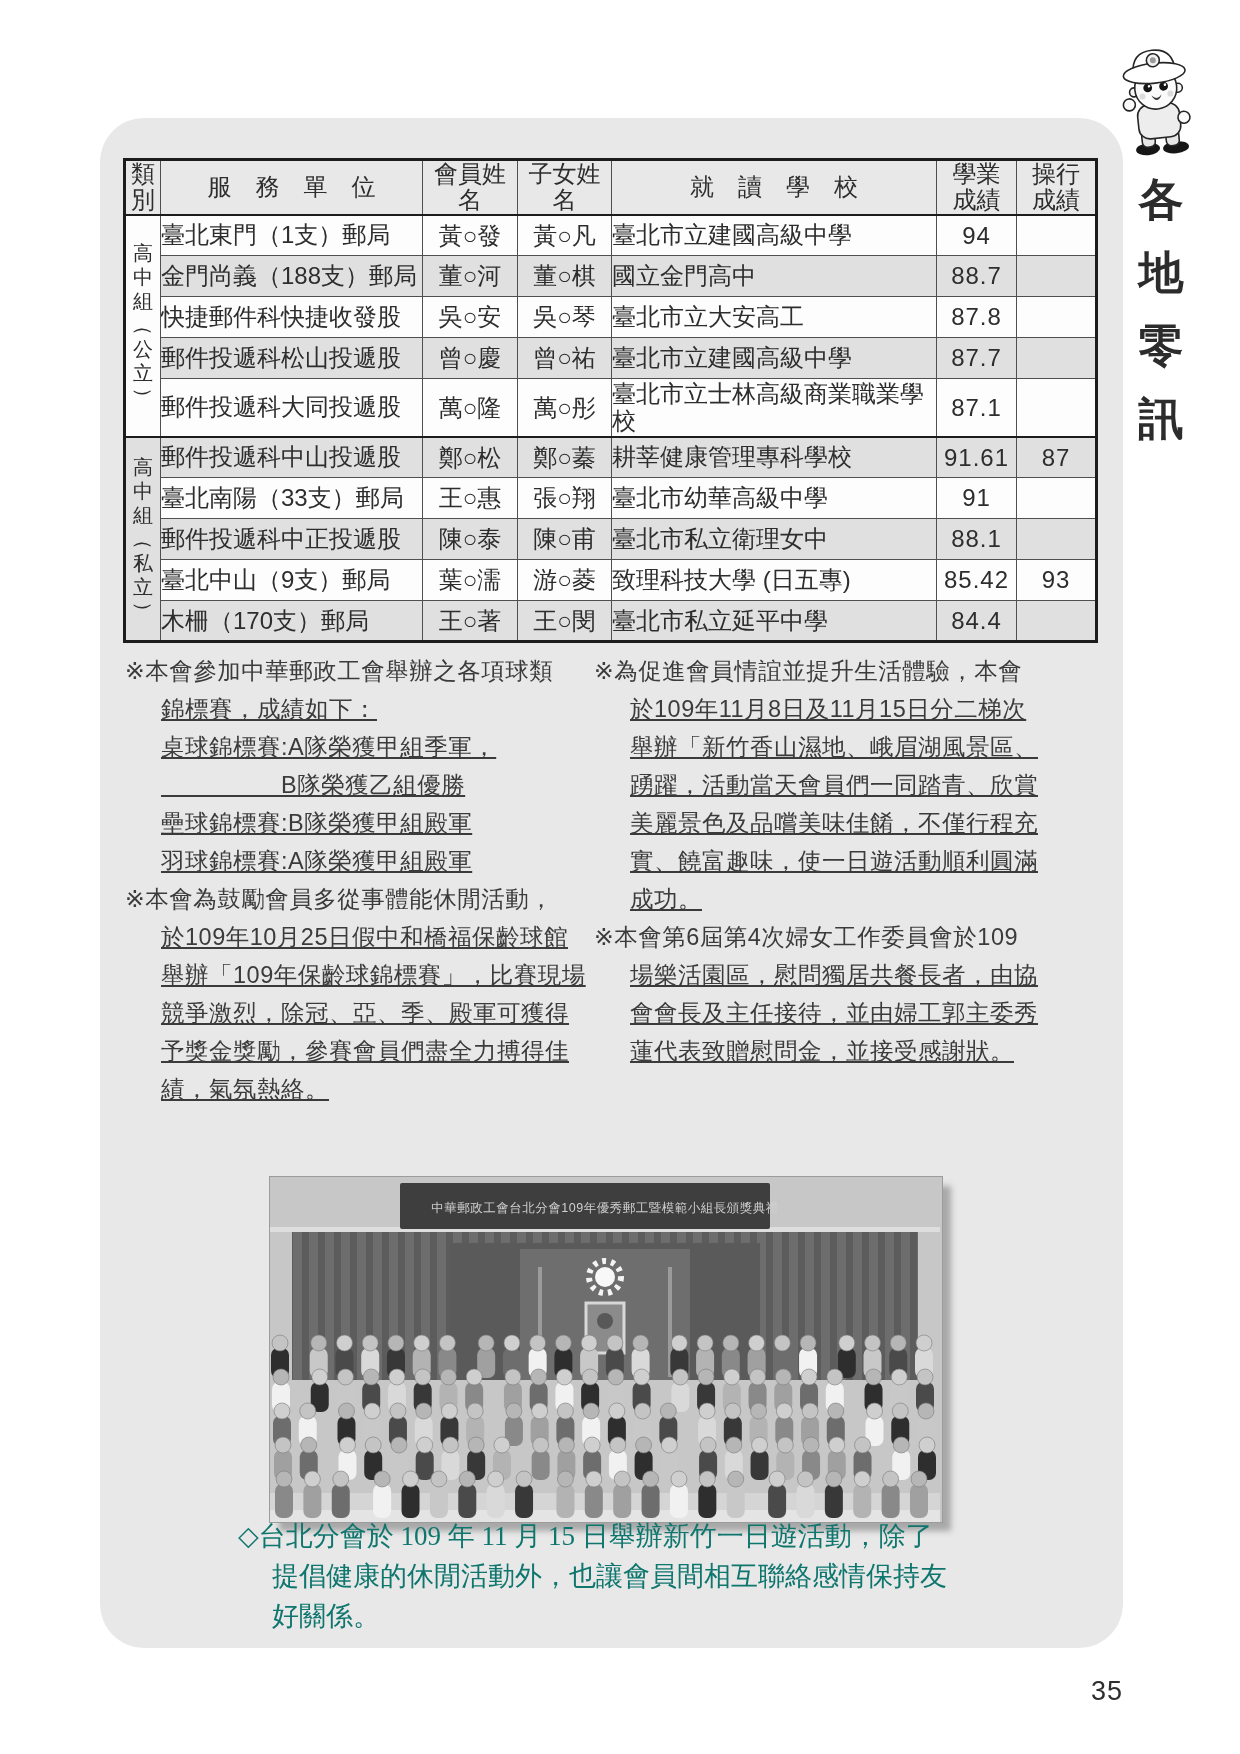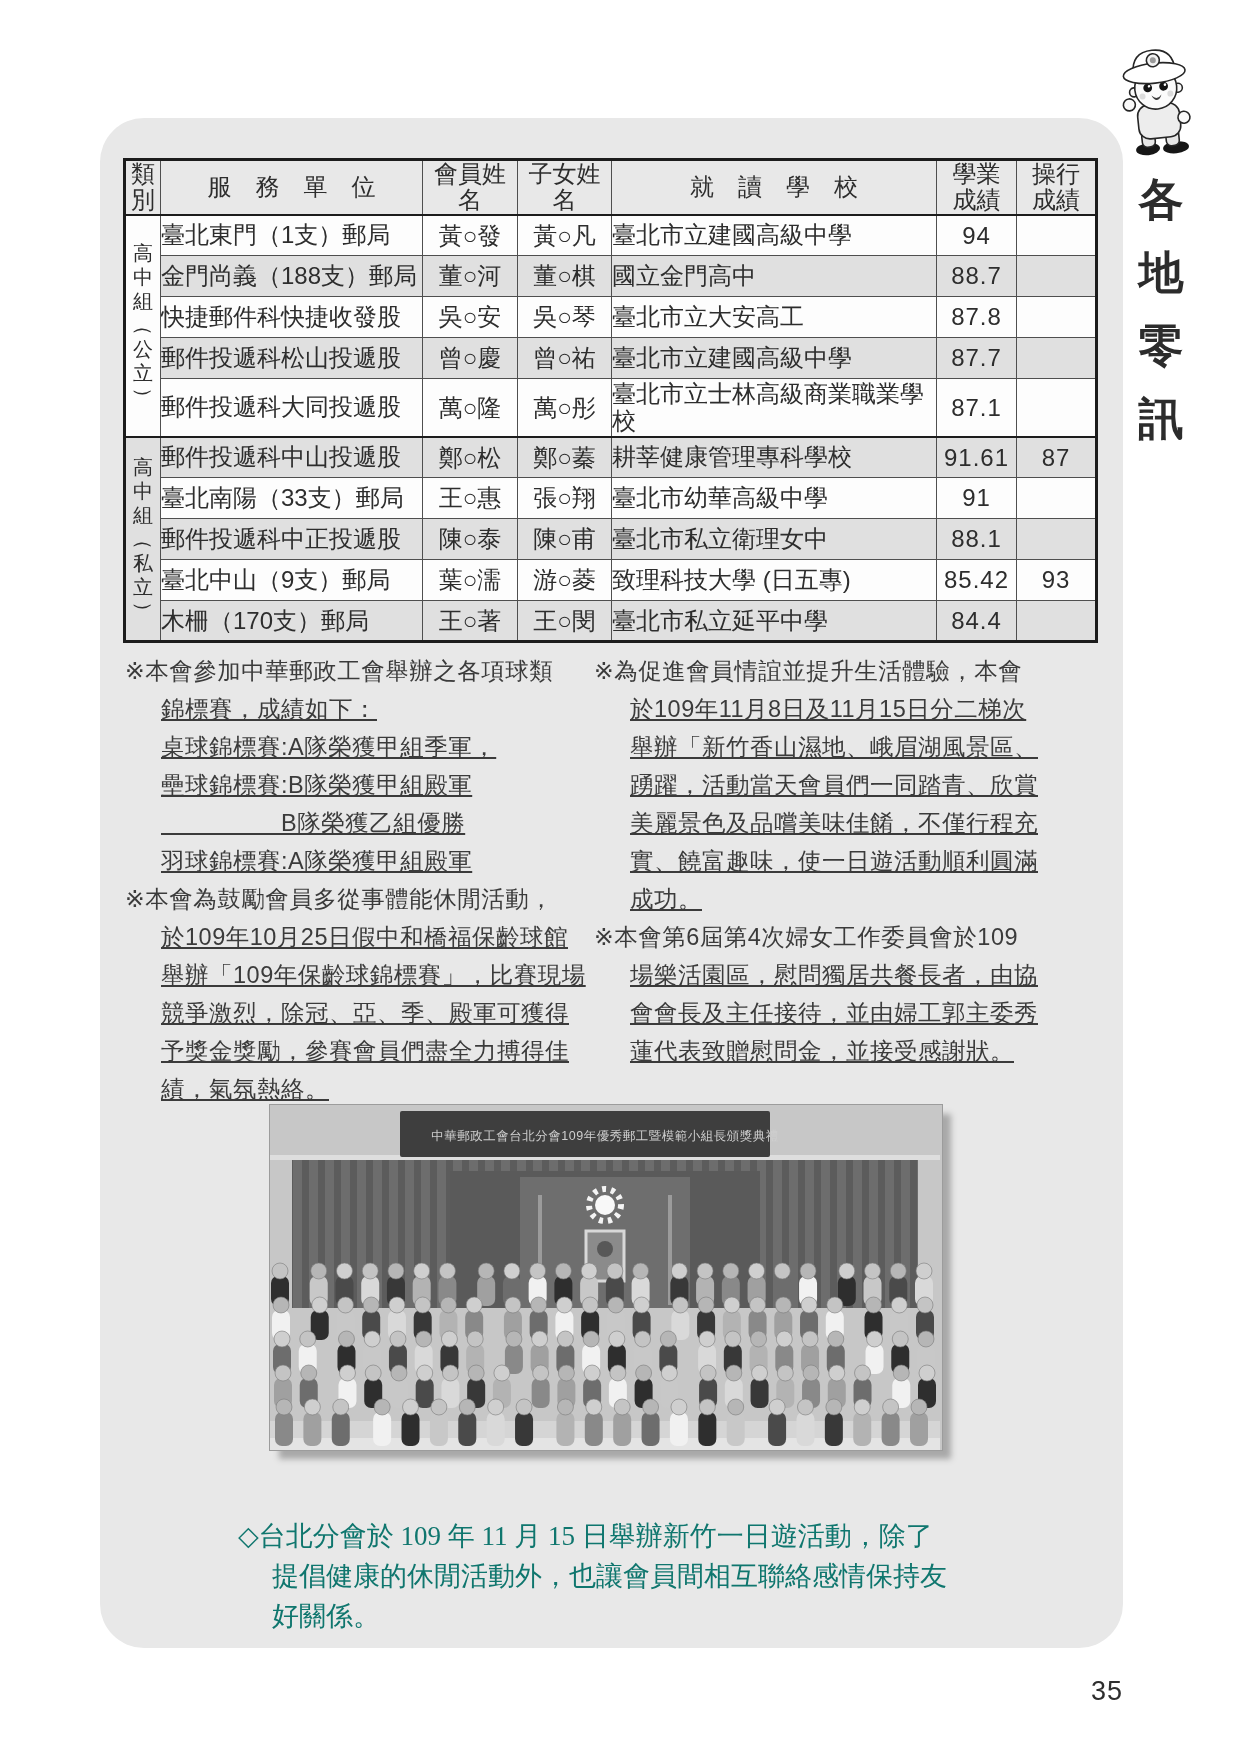--- a/index.html
+++ b/index.html
@@ -36,21 +36,21 @@
   .catwrap div{height:21px;}
   .catwrap div.rot{transform:rotate(90deg);}
   
   .notes{position:absolute;width:486px;font-size:23.5px;line-height:38px;color:#3b3b3b;
          letter-spacing:0.5px;}
   .notes-left{left:125px;top:652px;}
   .notes-right{left:594px;top:652px;width:472px;}
   .notes .ln{white-space:pre;}
   .notes .ln.cont{margin-left:36px;text-decoration:underline;}
   
-  .photo{position:absolute;left:270px;top:1105px;width:672px;height:345px;
+  .photo{position:absolute;left:270px;top:1177px;width:672px;height:345px;
          box-shadow:9px 9px 6px #a8a8a8;outline:1px solid #9c9c9c;background:#c7c7c7;}
   .photo svg{display:block;}
   
   .caption{position:absolute;left:238px;top:1516px;width:772px;
            font-family:"Liberation Serif","DejaVu Serif",serif;
            font-size:27px;line-height:40px;color:#0f766e;}
   .caption .ln.cont{margin-left:34px;}
   
   .side-title{position:absolute;left:1130px;top:170px;width:62px;display:flex;
               flex-direction:column;align-items:center;gap:13px;
@@ -226,22 +226,22 @@
         <td class="c-score">84.4</td>
         <td class="c-score"></td>
       </tr>
     </tbody>
   </table>
 
   <div class="notes notes-left">
       <div class="ln flush">※本會參加中華郵政工會舉辦之各項球類</div>
       <div class="ln cont">錦標賽，成績如下：</div>
       <div class="ln cont">桌球錦標賽:A隊榮獲甲組季軍，</div>
+      <div class="ln cont">　　　　　B隊榮獲乙組優勝</div>
       <div class="ln cont">壘球錦標賽:B隊榮獲甲組殿軍</div>
-      <div class="ln cont">　　　　　B隊榮獲乙組優勝</div>
       <div class="ln cont">羽球錦標賽:A隊榮獲甲組殿軍</div>
       <div class="ln flush">※本會為鼓勵會員多從事體能休閒活動，</div>
       <div class="ln cont">於109年10月25日假中和橋福保齡球館</div>
       <div class="ln cont">舉辦「109年保齡球錦標賽」，比賽現場</div>
       <div class="ln cont">競爭激烈，除冠、亞、季、殿軍可獲得</div>
       <div class="ln cont">予獎金獎勵，參賽會員們盡全力搏得佳</div>
       <div class="ln cont">績，氣氛熱絡。</div>
     </div>
   <div class="notes notes-right">
       <div class="ln flush">※為促進會員情誼並提升生活體驗，本會</div>

